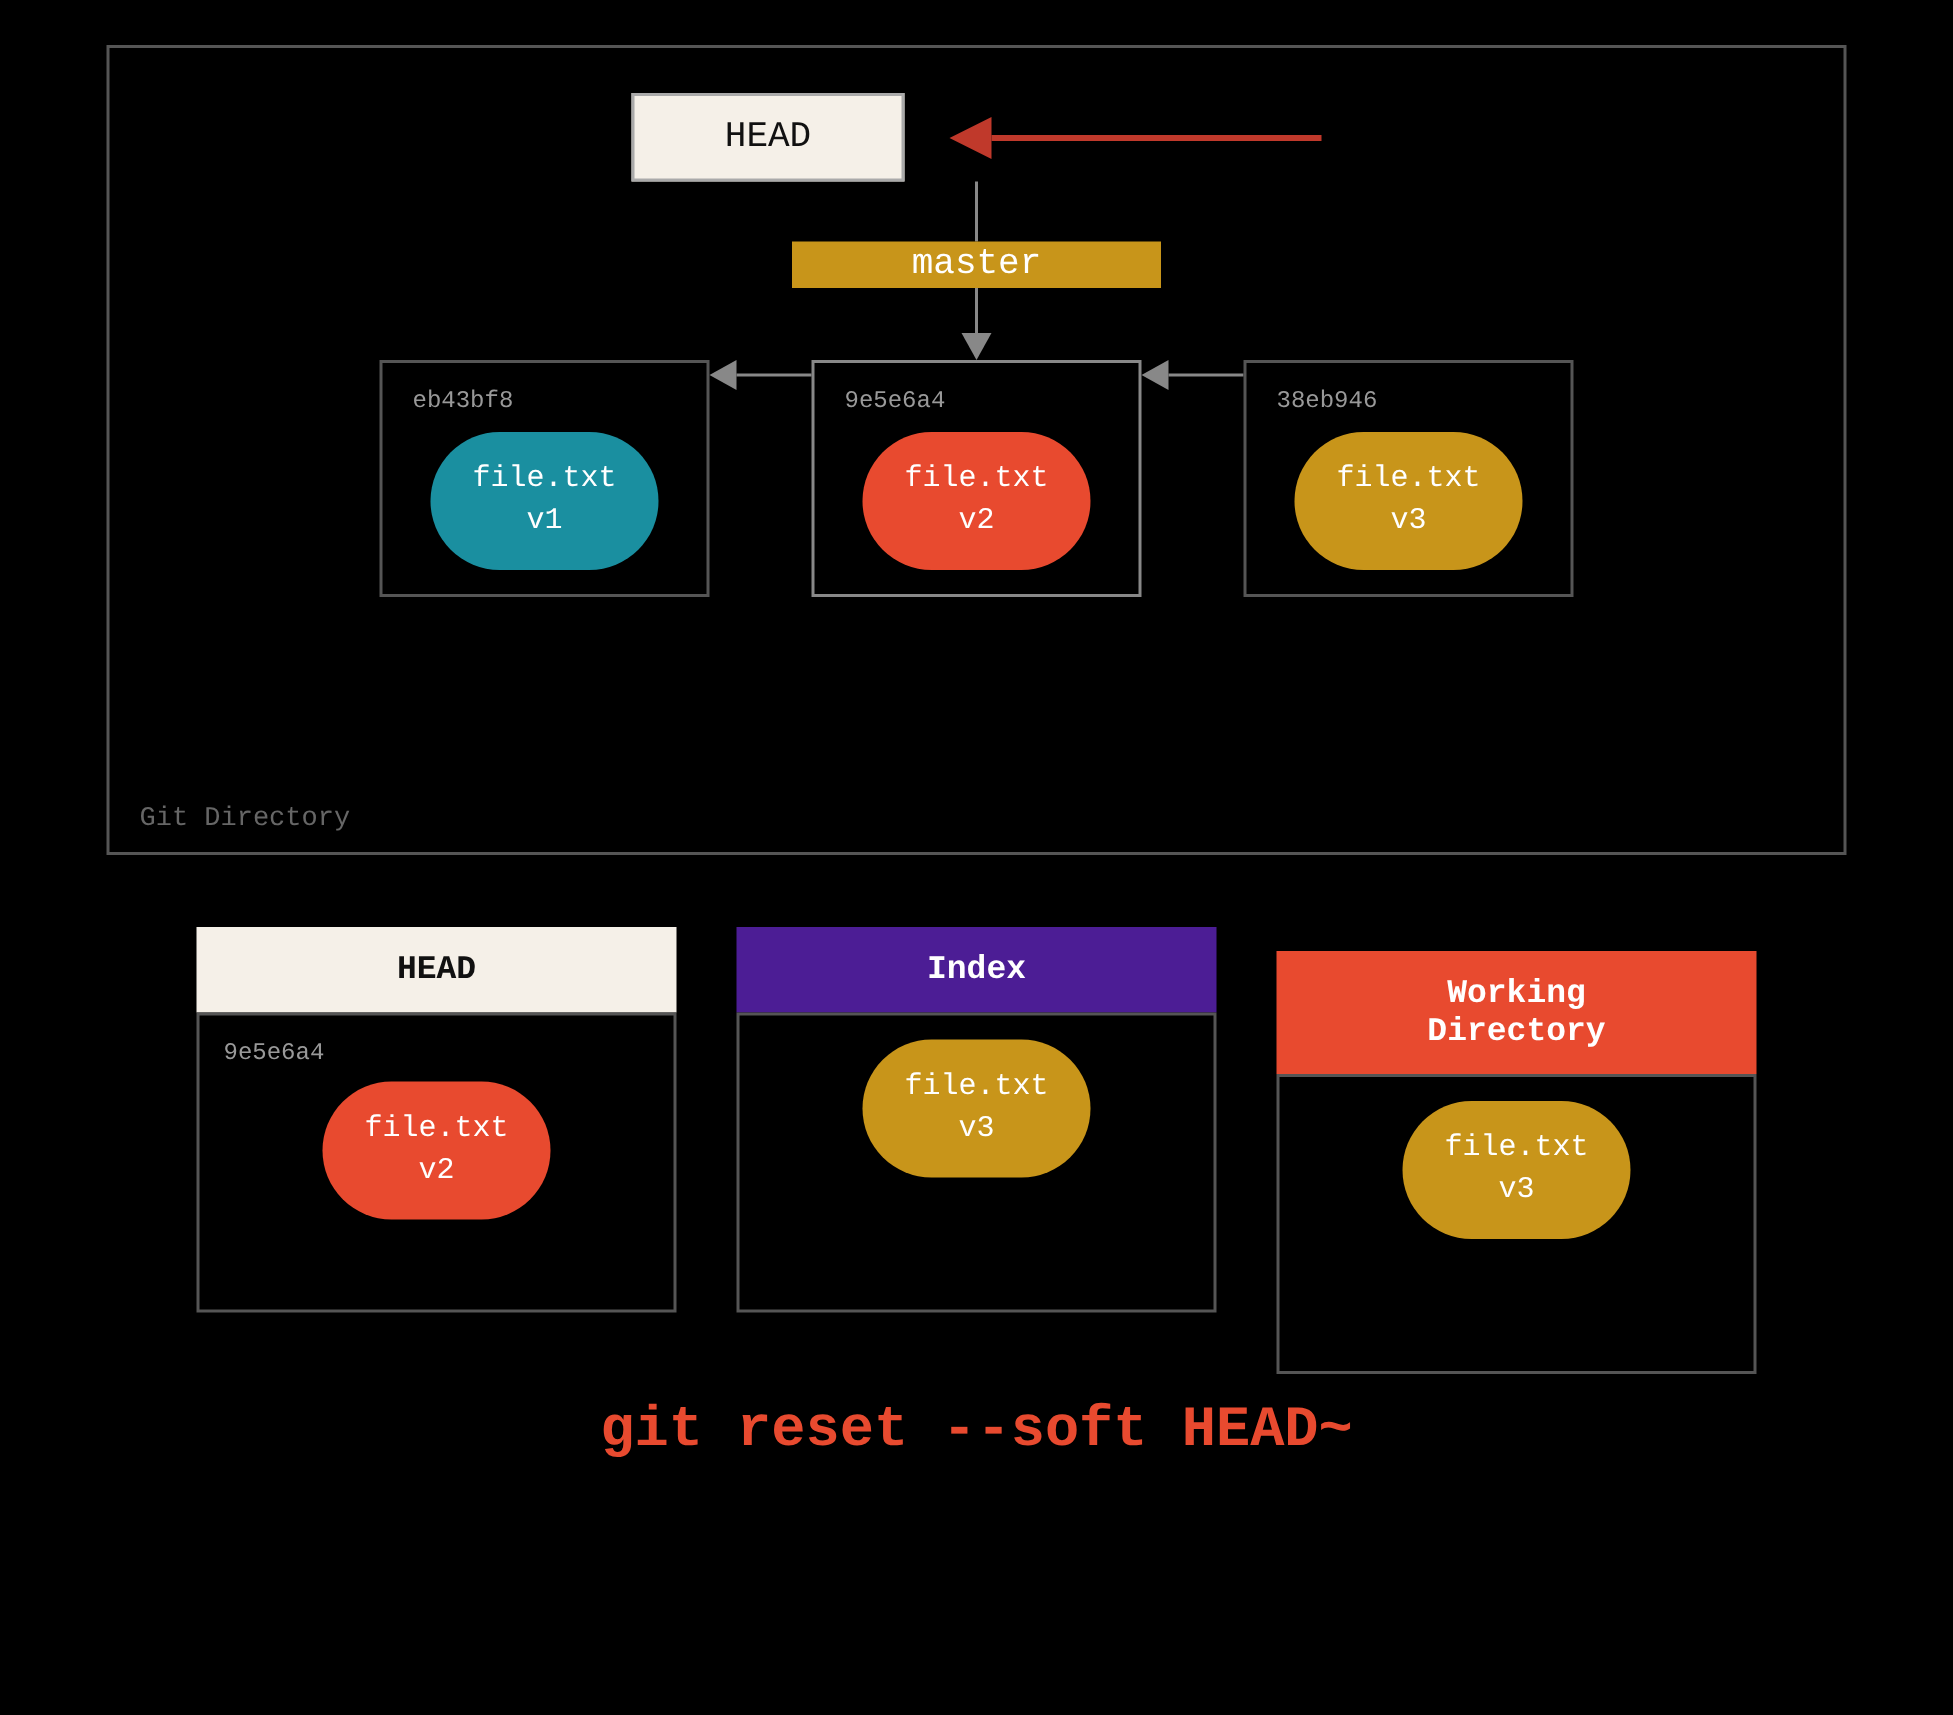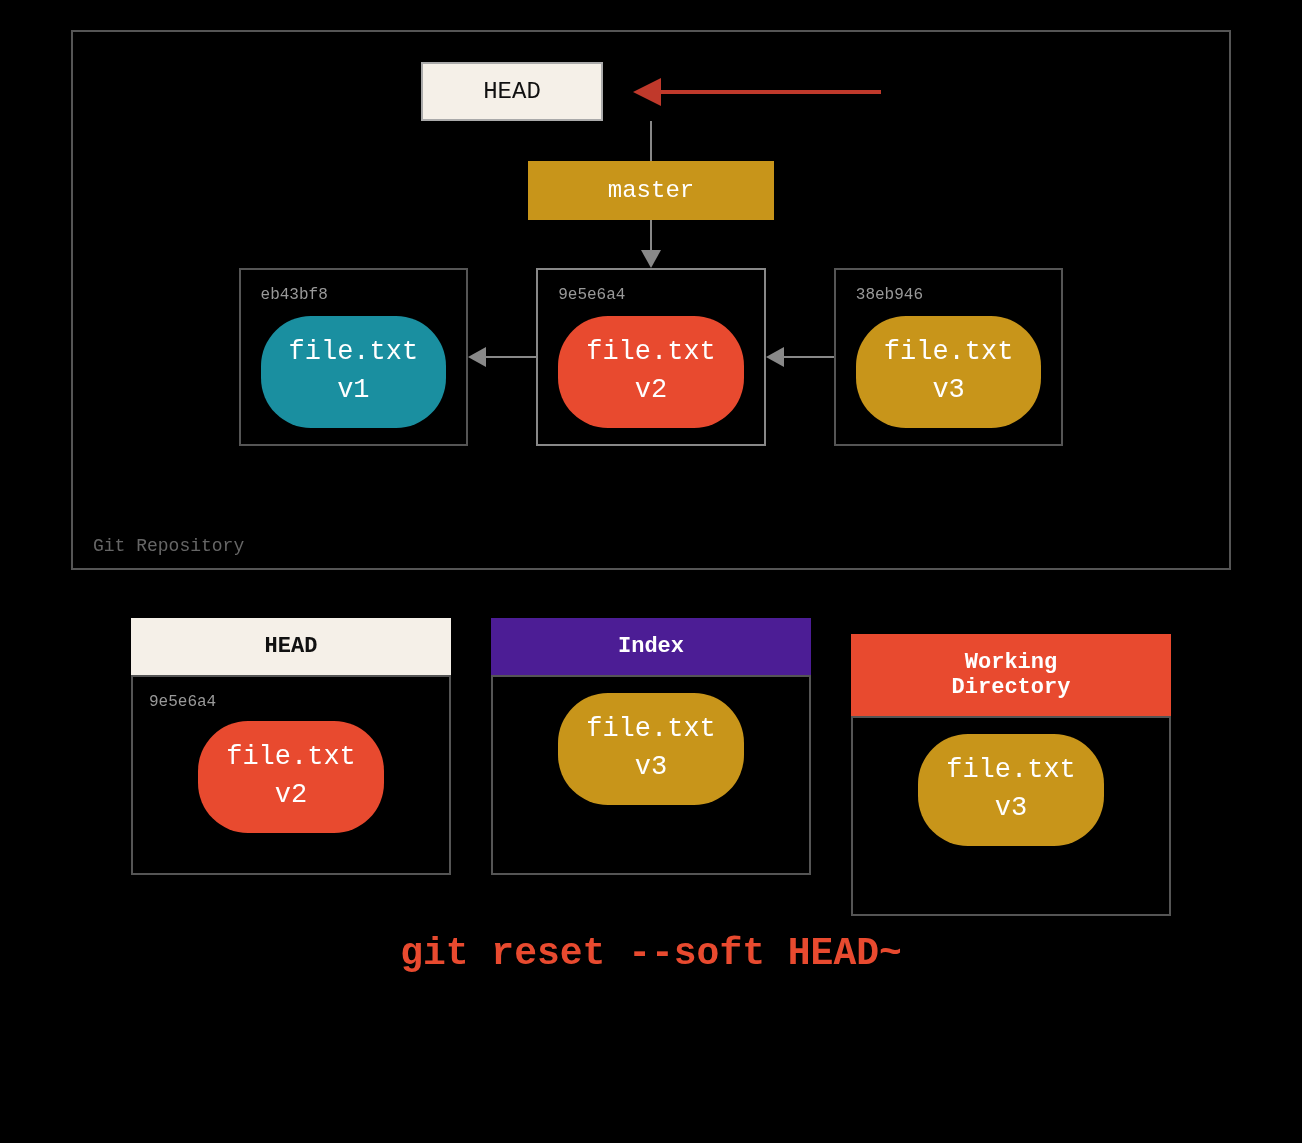--- a/index.html
+++ b/index.html
@@ -80,21 +80,21 @@
       width: 2px;
       height: 40px;
       background: #888;
     }
 
     
     .master-box {
       background: #c8951a;
       color: #fff;
       font-size: 24px;
-      padding: 16px 80px;
+      padding: 2px 80px;
       font-family: 'Courier New', Courier, monospace;
     }
 
     
     .arrow-down {
       display: flex;
       flex-direction: column;
       align-items: center;
     }
 
@@ -108,21 +108,21 @@
       width: 0;
       height: 0;
       border-left: 10px solid transparent;
       border-right: 10px solid transparent;
       border-top: 18px solid #888;
     }
 
     
     .commits-row {
       display: flex;
-      align-items: center;
+      align-items: flex-start;
       gap: 0;
       margin-top: 0;
     }
 
     .commit-box {
       border: 2px solid #555;
       padding: 16px 20px;
       display: flex;
       flex-direction: column;
       align-items: center;
@@ -135,21 +135,21 @@
       font-size: 16px;
       font-family: 'Courier New', Courier, monospace;
       align-self: flex-start;
     }
 
     
     .blob {
       border-radius: 50px;
       padding: 18px 28px;
       text-align: center;
-      font-size: 27px;
+      font-size: 20px;
       font-family: 'Courier New', Courier, monospace;
       color: #fff;
       line-height: 1.4;
       min-width: 150px;
     }
 
     .blob-red    { background: #e84a2f; }
     .blob-teal   { background: #1a8fa0; }
     .blob-yellow { background: #c8951a; }
 
@@ -270,21 +270,21 @@
       <div class="h-arrow-line"></div>
     </div>
 
     <div class="commit-box">
       <span class="commit-id">38eb946</span>
       <div class="blob blob-yellow">file.txt<br>v3</div>
     </div>
 
   </div>
 
-  <div class="git-repo-label">Git Repository</div>
+  <div class="git-repo-label">Git Directory</div>
 </div>
 
 <div class="bottom-section">
 
   <div class="state-col">
     <div class="state-label-box state-label-head">HEAD</div>
     <div class="state-content">
       <span class="commit-id">9e5e6a4</span>
       <div class="blob blob-red">file.txt<br>v2</div>
     </div>

